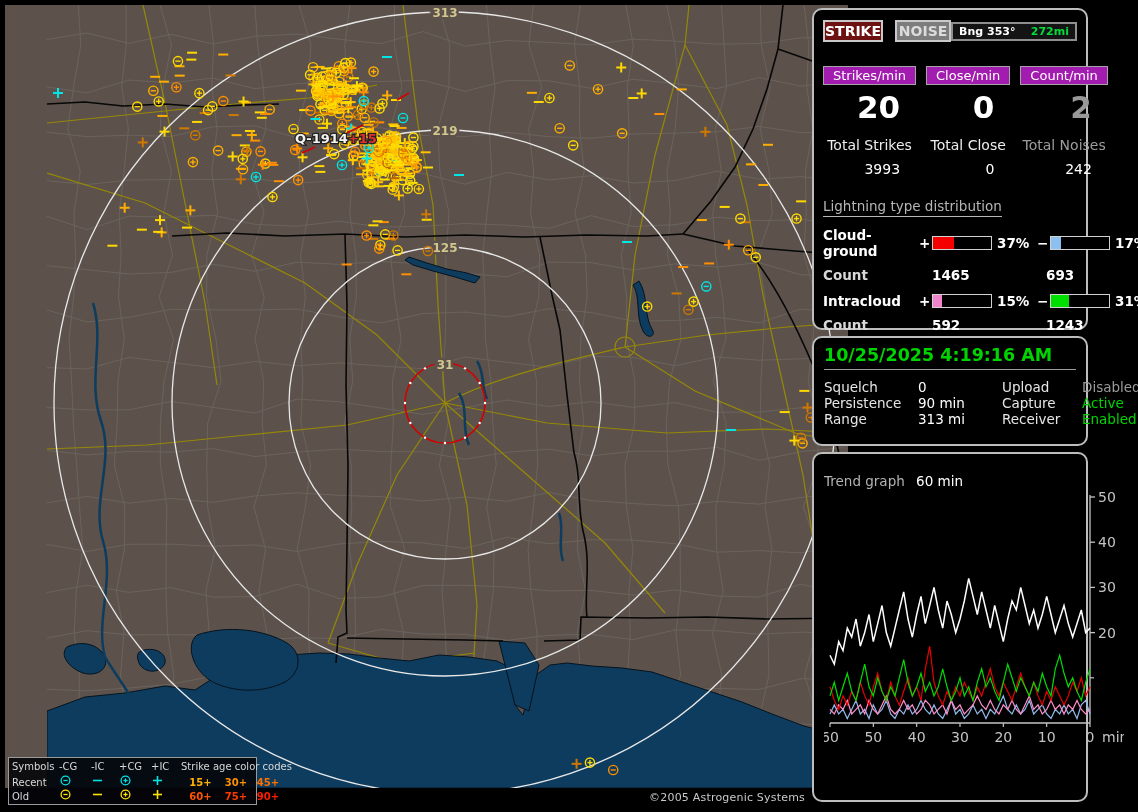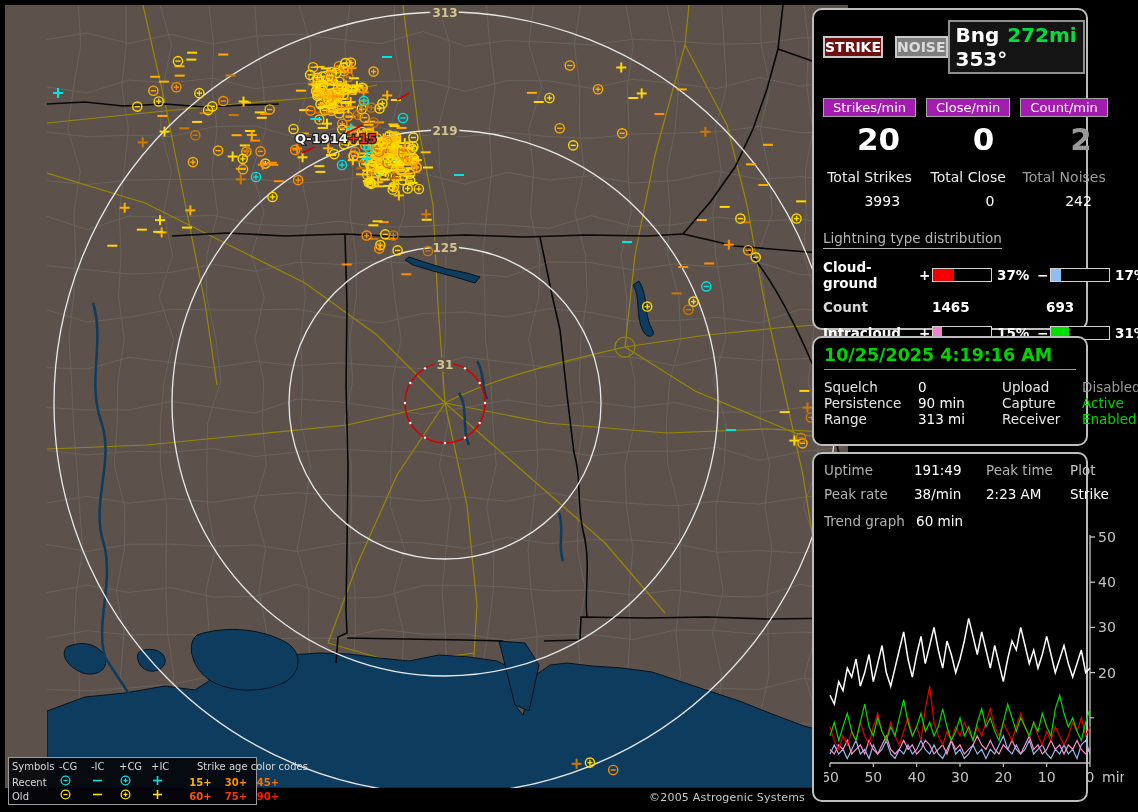--- a/index.html
+++ b/index.html
@@ -9,35 +9,35 @@
   #map{position:absolute;left:5px;top:5px;width:801px;height:783px;background:#5c524b;overflow:hidden;padding-left:42px;}
   #map-svg{display:block;}
   #copyright{position:absolute;left:600px;top:791px;width:205px;text-align:right;
              color:#c9c9c9;font-size:11px;letter-spacing:.2px;}
   
   #legendbox{position:absolute;left:8px;top:757px;width:249px;height:48px;box-sizing:border-box;
              background:rgba(5,5,10,.9);border:1px solid #9a9a9a;color:#d8d8d8;
              font-size:10px;padding:2px 3px;}
   .lg-row{display:grid;grid-template-columns:47px 32px 28px 32px 30px 39px 32px 32px;
           align-items:center;height:14px;line-height:14px;}
-  .lg-row .age-head{grid-column:6/9;text-align:center;white-space:nowrap;margin-left:16px;}
+  .lg-row .age-head{grid-column:6/9;text-align:center;white-space:nowrap;}
   .lg-sym{display:inline-block;vertical-align:middle;}
   .lg-age{font-weight:bold;text-align:center;}
   
   .panel-box{position:absolute;left:812px;width:276px;box-sizing:border-box;background:#000;
              border:2px solid #bdbdbd;border-radius:10px;color:#fff;font-size:13.5px;}
   #box-strikes{top:8px;height:322px;padding:10px 9px;}
   #box-status{top:336px;height:110px;padding:7px 10px;}
   #box-trend{top:452px;height:350px;padding:8px 10px;}
   .btn-row{display:flex;align-items:center;}
   .btn{font-weight:bold;font-size:14px;text-align:center;padding:1px 0;}
   .strike-btn{background:#6e1111;color:#ffffff;border:2px solid #c9c9c9;width:72px;}
   .noise-btn{background:#7d7d7d;color:#dcdcdc;border:2px solid #c9c9c9;width:72px;margin-left:12px;}
   .bng{margin-left:auto;background:#141414;border:2px solid #8f8f8f;width:152px;
-       display:flex;justify-content:space-between;padding:1px 6px;font-weight:bold;font-size:20px;}
+       display:flex;justify-content:space-between;padding:1px 6px;font-weight:bold;font-size:11px;}
   .bng .mi{color:#00dd3c;}
   .rate-grid{display:grid;grid-template-columns:1fr 1fr 1fr;column-gap:10px;margin-top:24px;}
   .chip{justify-self:center;background:#a21caf;color:#fff;font-size:13px;
         padding:1px 9px;border:1px solid #a5a5a5;white-space:nowrap;}
   .rate-num{font-size:31px;font-weight:bold;text-align:right;padding-right:16px;margin-top:4px;}
   .rate-num.dim{color:#989898;}
   .tot-label{text-align:center;margin-top:12px;color:#ededed;font-size:14px;white-space:nowrap;}
   .tot-label.dim{color:#9d9d9d;}
   .tot-val{text-align:right;padding-right:16px;margin-top:8px;font-size:14px;}
   .dist-title{display:inline-block;color:#b6b6b6;border-bottom:1px solid #b6b6b6;
@@ -1194,31 +1194,20 @@
       <span class="val-on">Active</span>
 
       <span class="lab">Range</span>
       <span>313 mi</span>
       <span class="lab">Receiver</span>
       <span class="val-on">Enabled</span>
     </div>
   </div>
 
   <div class="panel-box" id="box-trend">
-    <div class="stats-grid">
-      <span class="lab">Uptime</span>
-      <span>191:49</span>
-      <span class="lab">Peak time</span>
-      <span class="semi">Plot</span>
-
-      <span class="lab">Peak rate</span>
-      <span>38/min</span>
-      <span>2:23 AM</span>
-      <span>Strike</span>
-    </div>
     <div class="trend-row">
       <span class="lab">Trend graph</span>
       <span class="val">60 min</span>
     </div>
     <svg id="trend-svg" width="300" height="258" viewBox="0 0 300 258">
         <line x1="266" y1="4" x2="266" y2="232" stroke="#c4c4c4" stroke-width="1.3"></line>
         <line x1="6" y1="232" x2="266" y2="232" stroke="#c4c4c4" stroke-width="1.3"></line>
         <line x1="266" y1="6" x2="271" y2="6" stroke="#c4c4c4" stroke-width="1.3"></line>
         <text x="274" y="11" fill="#c4c4c4" font-size="14">50</text>
         <line x1="266" y1="51.19999999999999" x2="271" y2="51.19999999999999" stroke="#c4c4c4" stroke-width="1.3"></line>

